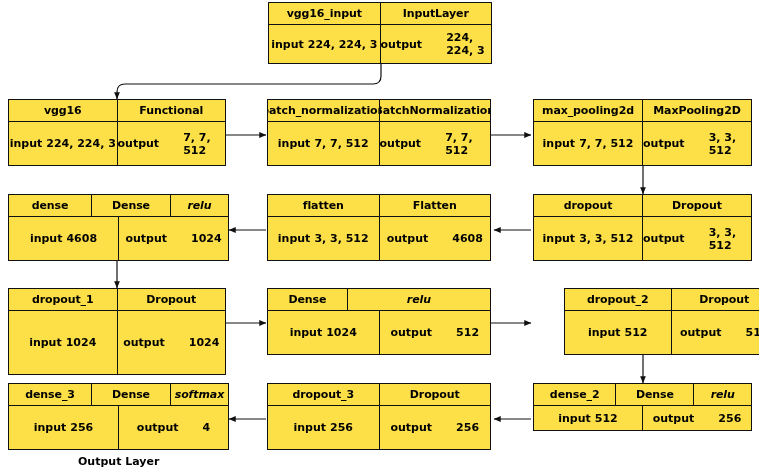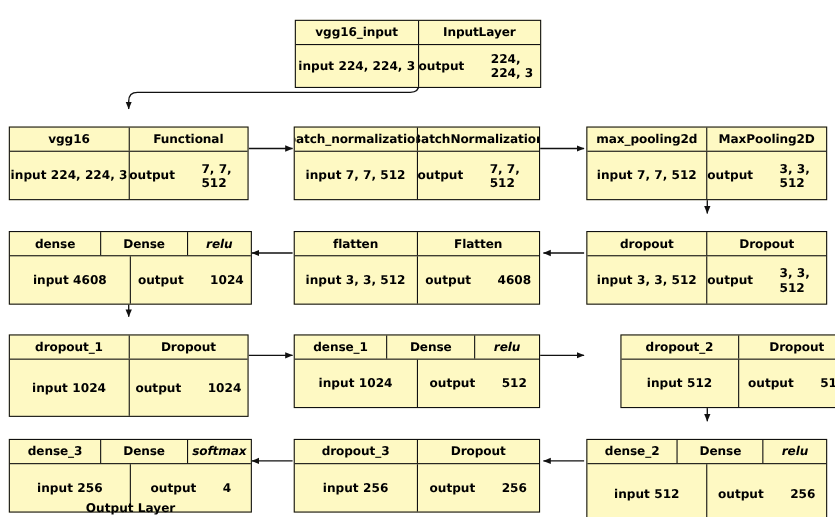--- a/index.html
+++ b/index.html
@@ -26,25 +26,24 @@
     left: 0; top: 0;
     width: 759px;
     height: 470px;
     pointer-events: none;
     z-index: 1;
   }
   .node {
     position: absolute;
     box-sizing: border-box;
     border: 1.4px solid #111111;
-    background: #fef9c3;
+    background: #fde047;
     z-index: 2;
     display: flex;
     flex-direction: column;
-    margin-top: 16px;
   }
   .node .hdr {
     display: flex;
     flex-direction: row;
     border-bottom: 1.4px solid #111111;
     height: 21px;
   }
   .node .hdr .cell {
     display: flex;
     align-items: center;
@@ -249,40 +248,39 @@
         <span class="k">input</span>
         <span class="v">3, 3, 512</span>
       </div>
       <div class="col">
         <span class="k">output</span>
         <span class="v">3, 3, 512</span>
       </div>
     </div>
   </div>
 
-  <div class="node" style="left:8px; top:288px; width:218px; height:75px;">
+  <div class="node" style="left:8px; top:288px; width:218px; height:87px;">
     <div class="hdr two">
       <div class="cell">dropout_1</div>
       <div class="cell">Dropout</div>
     </div>
     <div class="body">
       <div class="col">
         <span class="k">input</span>
         <span class="v">1024</span>
       </div>
       <div class="col">
         <span class="k">output</span>
         <span class="v">1024</span>
       </div>
     </div>
   </div>
 
   <div class="node" style="left:267px; top:288px; width:224px; height:67px;">
     <div class="hdr three">
-      <div class="cell c1">dense_1</div>
       <div class="cell c2">Dense</div>
       <div class="cell c3">relu</div>
     </div>
     <div class="body">
       <div class="col">
         <span class="k">input</span>
         <span class="v">1024</span>
       </div>
       <div class="col">
         <span class="k">output</span>
@@ -336,21 +334,21 @@
         <span class="k">input</span>
         <span class="v">256</span>
       </div>
       <div class="col">
         <span class="k">output</span>
         <span class="v">256</span>
       </div>
     </div>
   </div>
 
-  <div class="node" style="left:533px; top:383px; width:219px; height:78px;">
+  <div class="node" style="left:533px; top:383px; width:219px; height:48px;">
     <div class="hdr three">
       <div class="cell c1">dense_2</div>
       <div class="cell c2">Dense</div>
       <div class="cell c3">relu</div>
     </div>
     <div class="body">
       <div class="col">
         <span class="k">input</span>
         <span class="v">512</span>
       </div>

